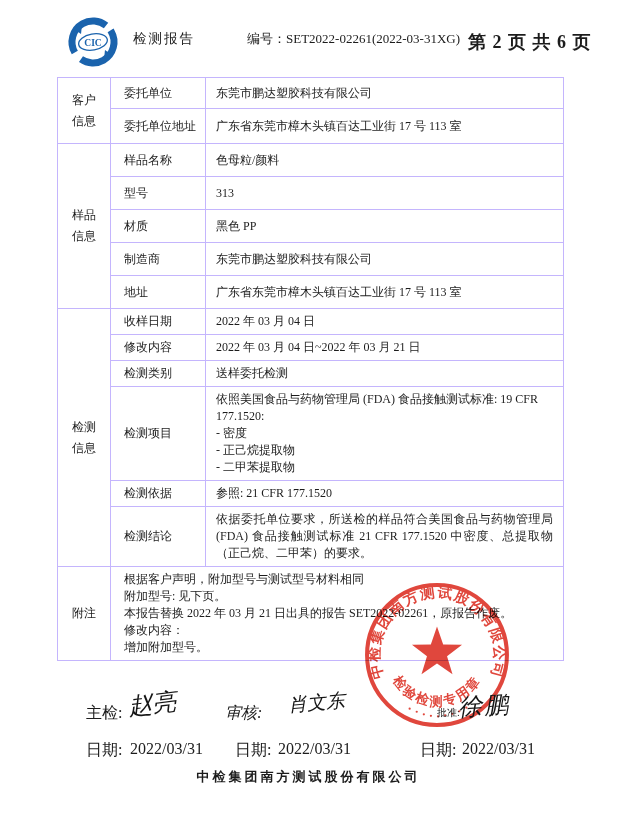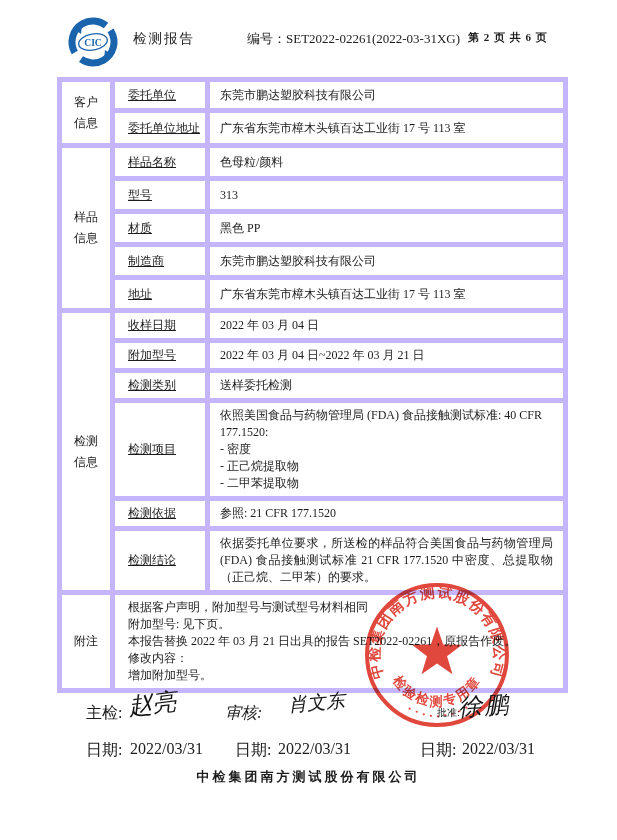--- a/index.html
+++ b/index.html
@@ -3,28 +3,28 @@
 <meta charset="utf-8">
 <style>
   * { margin:0; padding:0; box-sizing:border-box; }
   html,body { width:617px; height:840px; background:#ffffff; }
   body { font-family:"Liberation Serif","DejaVu Serif",serif; color:#1c1c1c; position:relative; overflow:hidden; }
   .abs { position:absolute; }
 
   
   .hdr-title { left:133px; top:30px; font-size:13.5px; font-weight:normal; letter-spacing:2px; }
   .hdr-no    { left:237px; top:30px; font-size:13px; font-weight:normal;margin-left:10px; }
-  .hdr-page  { left:468px; top:30px; font-size:11px; font-weight:bold; letter-spacing:1px;text-align:center; }
+  .hdr-page  { left:468px; top:30px; font-size:18px; font-weight:bold; letter-spacing:1px;text-align:center; }
 
   
   table.info { position:absolute; left:57px; top:77px; width:506px; border-collapse:collapse; table-layout:fixed; }
-  table.info td { border:5px solid #c4b5fd; font-size:12px; vertical-align:middle; }
+  table.info td { border:1px solid #c4b5fd; font-size:12px; vertical-align:middle; }
   td.group { text-align:center; }
   td.group .vtext { display:inline-block; width:26px; word-break:break-all; line-height:21px; text-align:center; }
-  td.flabel { padding-left:13px;text-decoration:underline; }
+  td.flabel { padding-left:13px; }
   td.fvalue { padding:4px 10px; line-height:17px; }
   .pre { white-space:pre-line; }
   .lh19 { line-height:19px; }
   .rh31{height:31px}.rh35{height:35px}.rh33{height:33px}.rh24{height:24px}
   .rh25{height:25px}.rh92{height:92px}.rh22{height:22px}.rh50{height:50px}.rh93{height:93px}
 
   
   .sig-label { font-size:16px; }
   .sig-hand  { font-family:"DejaVu Sans",sans-serif; font-style:italic; color:#151515; white-space:nowrap; }
   .hand-a { left:128px; top:688px; font-size:24px; transform:rotate(-7deg); }
@@ -94,30 +94,30 @@
   <tr class="rh33">
     <td class="flabel">地址</td>
     <td class="fvalue">广东省东莞市樟木头镇百达工业街 17 号 113 室</td>
   </tr>
   <tr class="rh24">
     <td class="group" rowspan="6"><span class="vtext">检测信息</span></td>
     <td class="flabel">收样日期</td>
     <td class="fvalue">2022 年 03 月 04 日</td>
   </tr>
   <tr class="rh25">
-    <td class="flabel">附加型号</td>
+    <td class="flabel">修改内容</td>
     <td class="fvalue">2022 年 03 月 04 日~2022 年 03 月 21 日</td>
   </tr>
   <tr class="rh24">
     <td class="flabel">检测类别</td>
     <td class="fvalue">送样委托检测</td>
   </tr>
   <tr class="rh92">
     <td class="flabel">检测项目</td>
-    <td class="fvalue pre lh19">依照美国食品与药物管理局 (FDA) 食品接触测试标准: 40 CFR 177.1520:
+    <td class="fvalue pre lh19">依照美国食品与药物管理局 (FDA) 食品接触测试标准: 19 CFR 177.1520:
 - 密度
 - 正己烷提取物
 - 二甲苯提取物</td>
   </tr>
   <tr class="rh22">
     <td class="flabel">检测依据</td>
     <td class="fvalue">参照: 21 CFR 177.1520</td>
   </tr>
   <tr class="rh50">
     <td class="flabel">检测结论</td>

